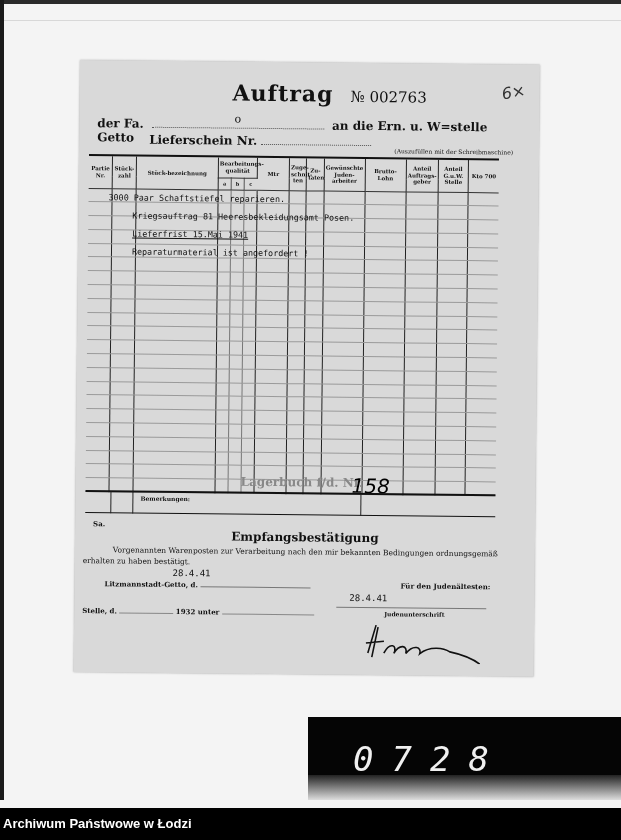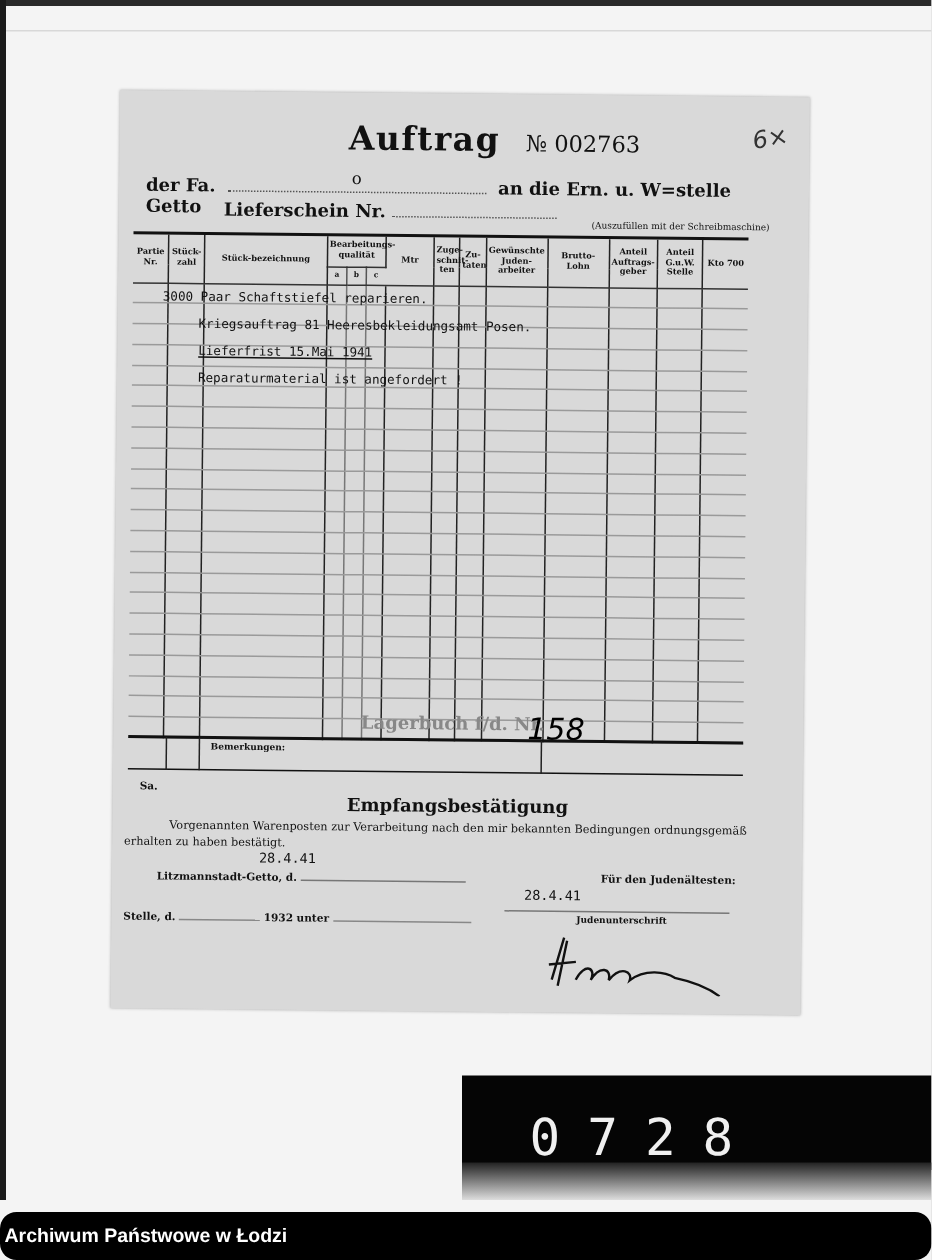--- a/index.html
+++ b/index.html
@@ -116,28 +116,28 @@
   .gebucht .d1 { display: inline-block; border-bottom: 1px solid #888; width: 54px; height: 7px; }
   .gebucht .d2 { display: inline-block; border-bottom: 1px solid #888; width: 92px; height: 7px; }
   .signature {
     position: absolute; top: 560px; left: 290px; width: 120px; height: 40px;
   }
   .counter {
     position: absolute; left: 308px; top: 717px; width: 313px; height: 63px; background: #050505;
   }
   .counter-digits {
     position: absolute; left: 45px; top: 22px; font-family: "DejaVu Sans Mono", monospace;
-    color: #f0f0f0; font-size: 34px; letter-spacing: 18px; font-weight: 300;
+    color: #f0f0f0; font-size: 34px; letter-spacing: 18px; font-style: italic; font-weight: 300;
   }
   .counter-fade {
     position: absolute; left: 308px; top: 775px; width: 313px; height: 25px;
     background: linear-gradient(#222, #ddd);
   }
   .footer {
-    position: absolute; left: 0; top: 808px; width: 621px; height: 32px; background: #000; border-radius: 11px;
+    position: absolute; left: 0; top: 808px; width: 621px; height: 32px; background: #000;
   }
   .footer-text {
     position: absolute; left: 3px; top: 8px; color: #fff; font-family: "Liberation Sans", sans-serif;
     font-size: 13px; font-weight: bold;
   }
 </style>
 </head>
 <body>
 
 <div class="frame-top"></div>

